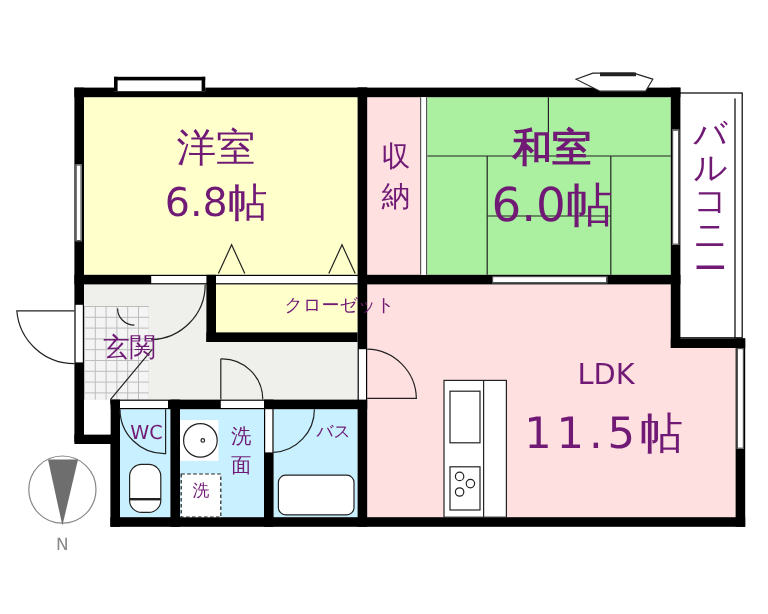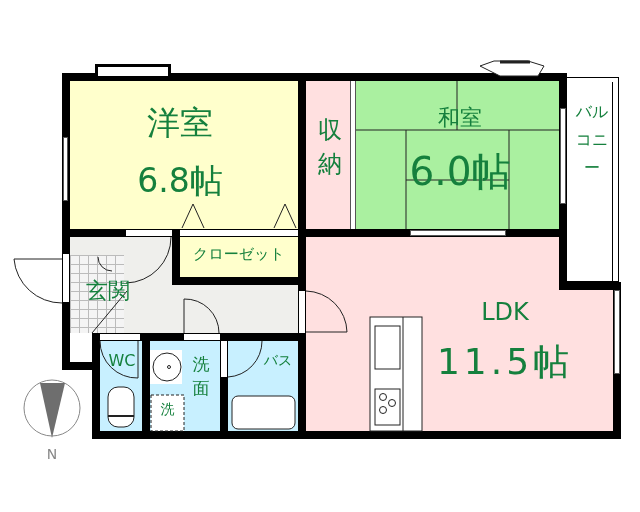--- a/index.html
+++ b/index.html
@@ -1,20 +1,20 @@
 <!DOCTYPE html>
 <html><head>
 <meta charset="utf-8">
 <style>
   html,body{margin:0;padding:0;background:#fff;}
   body{width:640px;height:512px;position:relative;overflow:hidden;font-family:"DejaVu Sans","Liberation Sans",sans-serif;}
   .abs{position:absolute;}
   .wall{position:absolute;background:#000;}
   .room{position:absolute;}
-  .lbl{position:absolute;color:#15803d;text-align:center;line-height:1.05;white-space:nowrap;}
+  .lbl{position:absolute;color:#701a75;text-align:center;line-height:1.05;white-space:nowrap;}
   .win{position:absolute;background:#fff;border:1px solid #555;box-sizing:border-box;}
   svg{position:absolute;left:0;top:0;}
 </style>
 </head>
 <body>
 
 <div class="room" style="left:70px;top:81px;width:228px;height:148px;background:#ffffcc;"></div>
 <div class="room" style="left:306px;top:81px;width:50px;height:148px;background:#ffe0e0;"></div>
 <div class="room" style="left:356px;top:81px;width:203px;height:148px;background:#aaf0a0;"></div>
 <div class="room" style="left:70px;top:237px;width:228px;height:96px;background:#efefec;"></div>
@@ -115,31 +115,31 @@
     <circle cx="383" cy="410" r="3.5"></circle>
   </g>
 
   <g>
     <circle cx="52" cy="408" r="28" fill="#fff" stroke="#888" stroke-width="1"></circle>
     <polygon points="40,383 65,383 52,438" fill="#6e6e6e"></polygon>
   </g>
 </svg>
 
 <div class="lbl" style="left:110px;top:106px;width:140px;font-size:33px;">洋室</div>
-<div class="lbl" style="left:105px;top:152px;width:150px;font-size:33px;margin-top:12px;">6.8帖</div>
+<div class="lbl" style="left:105px;top:152px;width:150px;font-size:33px;">6.8帖</div>
 
 <div class="lbl" style="left:312px;top:118px;width:36px;font-size:24px;">収</div>
 <div class="lbl" style="left:312px;top:152px;width:36px;font-size:24px;">納</div>
 
-<div class="lbl" style="left:390px;top:106px;width:140px;font-size:22px;">和室</div>
+<div class="lbl" style="left:390px;top:106px;width:140px;font-size:33px;font-weight:bold;">和室</div>
 <div class="lbl" style="left:385px;top:152px;width:150px;font-size:39px;">6.0帖</div>
 
-<div class="lbl" style="left:574px;top:98px;width:36px;font-size:16px;white-space:normal;word-break:break-all;line-height:28px;">バルコニー</div>
+<div class="lbl" style="left:574px;top:98px;width:36px;font-size:28px;white-space:normal;word-break:break-all;line-height:28px;">バルコニー</div>
 
-<div class="lbl" style="left:180px;top:247px;width:118px;font-size:15px;">クローゼット</div>
+<div class="lbl" style="left:180px;top:247px;width:118px;font-size:15px;padding-left:44px;">クローゼット</div>
 
 <div class="lbl" style="left:78px;top:279px;width:60px;font-size:22px;">玄関</div>
 
 <div class="lbl" style="left:430px;top:300px;width:150px;font-size:24px;">LDK</div>
 <div class="lbl" style="left:420px;top:343px;width:170px;font-size:36px;letter-spacing:4px;">11.5帖</div>
 
 <div class="lbl" style="left:100px;top:353px;width:44px;font-size:16px;">WC</div>
 <div class="lbl" style="left:186px;top:356px;width:30px;font-size:17px;">洗</div>
 <div class="lbl" style="left:186px;top:380px;width:30px;font-size:17px;">面</div>
 <div class="lbl" style="left:151px;top:402px;width:33px;font-size:14px;">洗</div>

